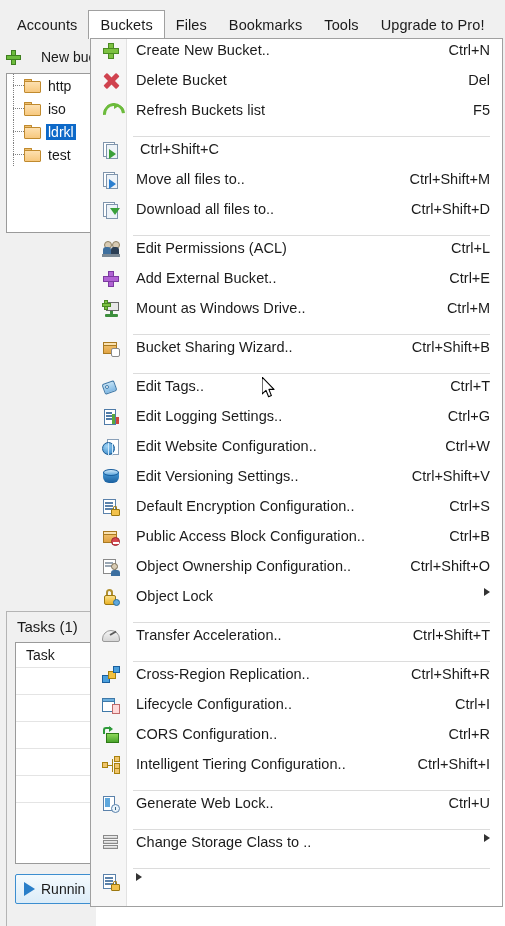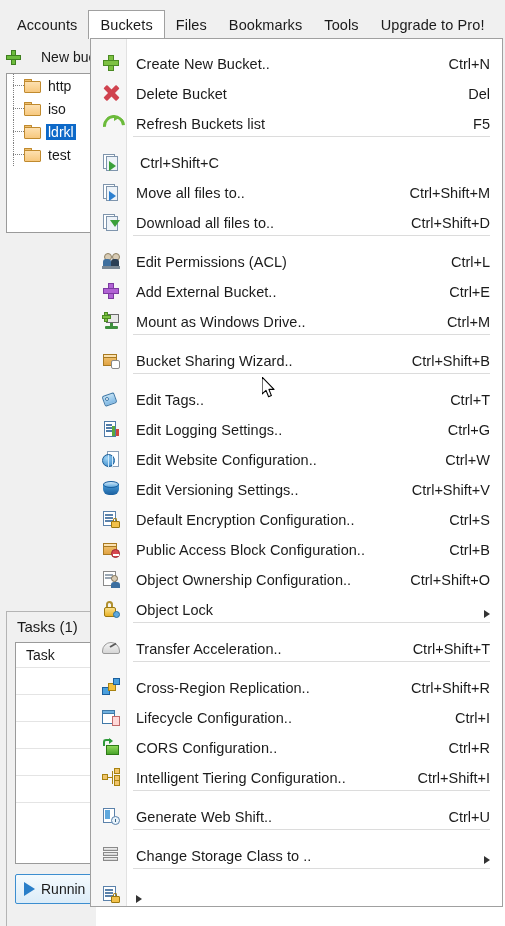--- a/index.html
+++ b/index.html
@@ -215,21 +215,21 @@
     left: 0; top: 0;
     width: 35px; height: 100%;
     background: #f6f6f6;
     border-right: 1px solid #e2e2e2;
     pointer-events: none;
   }
   .menu-item {
     position: relative;
     height: 30px;
     display: flex;
-    align-items: flex-end;
+    align-items: flex-start;
     padding-left: 4px;
     padding-right: 12px;
     box-sizing: border-box;
     z-index: 2;
     cursor: default;
   }
   .menu-item.highlighted {
     background: linear-gradient(#dcecfa, #c9e0f5);
     border: 1px solid #6fa8d8;
     margin: 0 1px;
@@ -785,21 +785,21 @@
       </div>
       <div class="separator"></div>
       <div class="menu-item">
         <span class="icon-cell">
           <span class="mi ic-weburl">
             <span class="d"></span>
             <span class="b"></span>
             <span class="cl"></span>
           </span>
         </span>
-        <span class="label">Generate Web Shift..</span>
+        <span class="label">Generate Web Lock..</span>
         <span class="accel">Ctrl+U</span>
       </div>
       <div class="separator"></div>
       <div class="menu-item">
         <span class="icon-cell">
           <span class="mi ic-stack">
             <span class="s s1"></span>
             <span class="s s2"></span>
             <span class="s s3"></span>
           </span>

